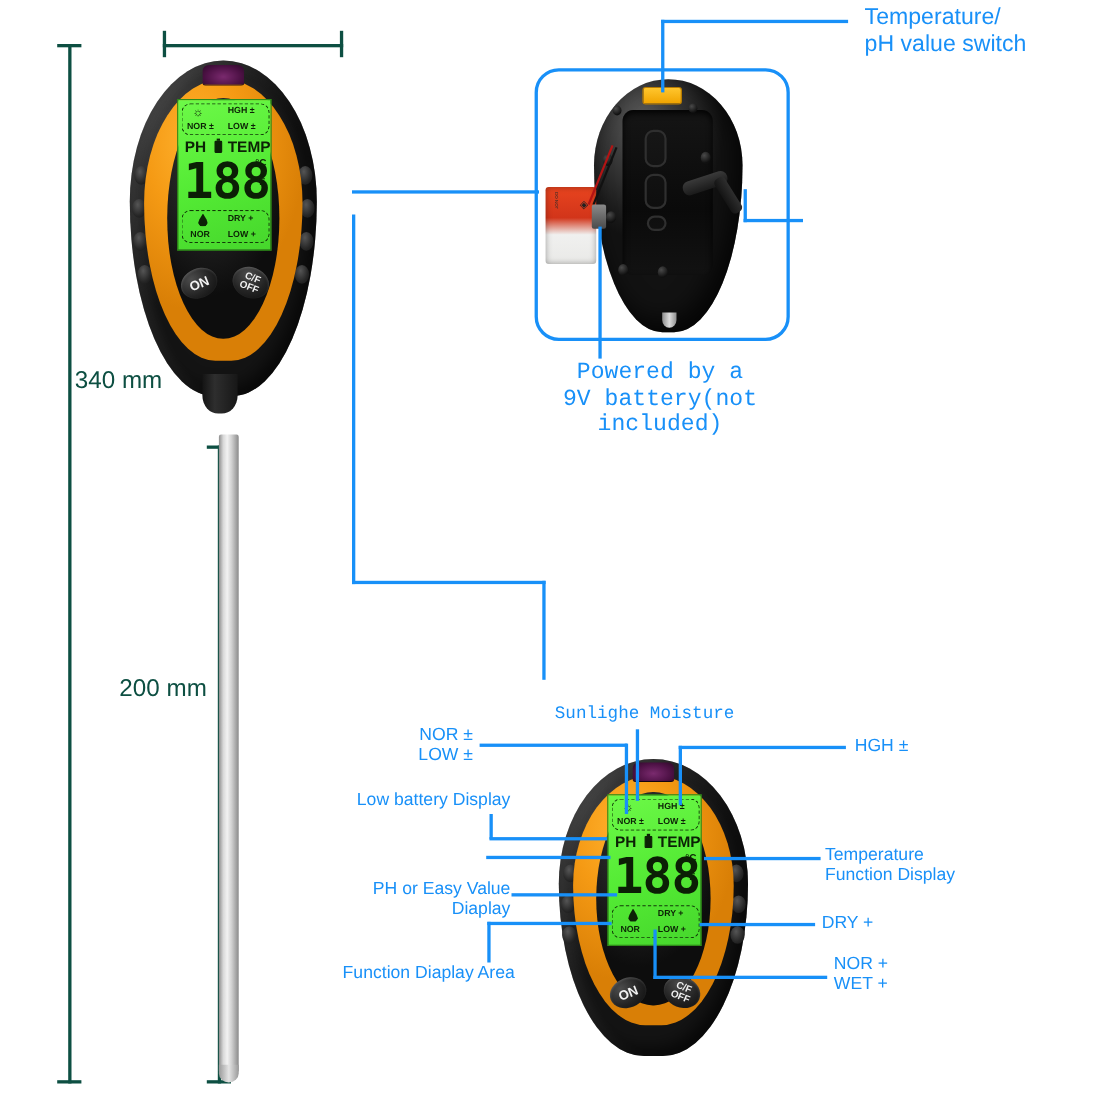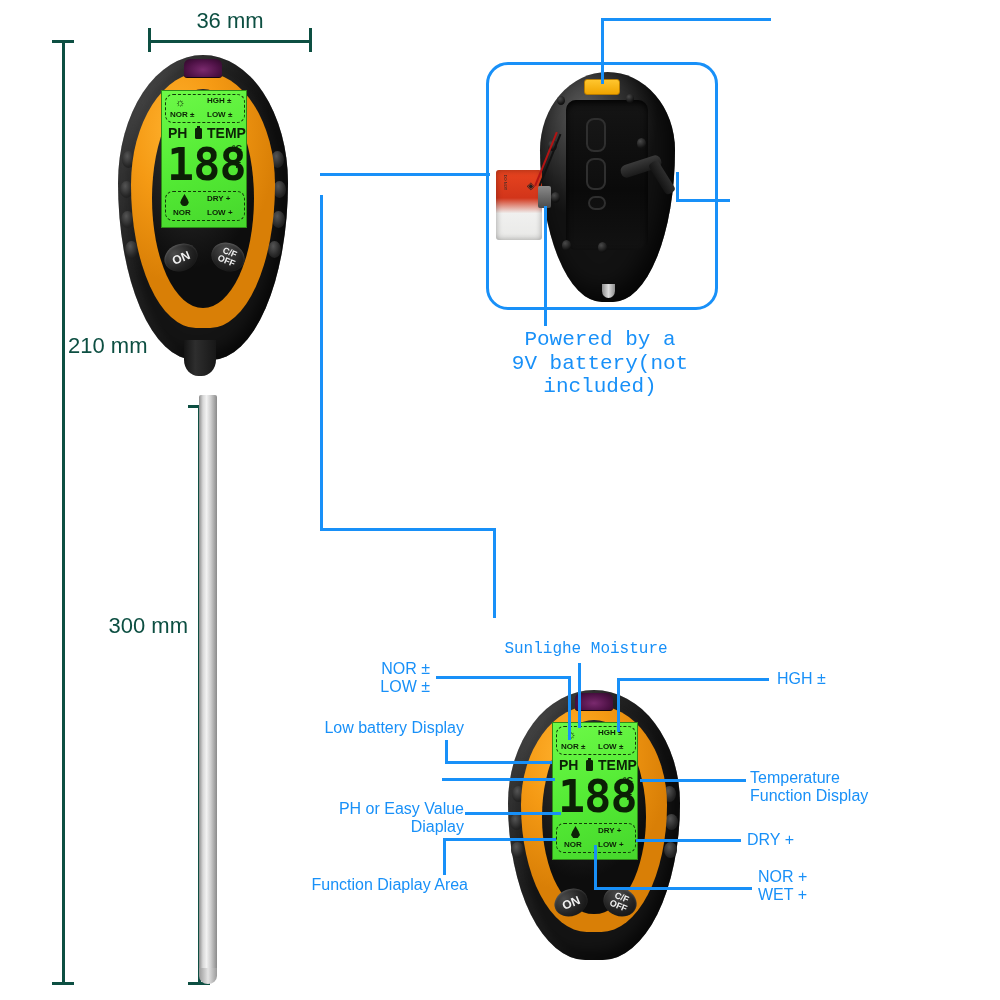--- a/index.html
+++ b/index.html
@@ -239,31 +239,30 @@
   }
 </style>
 </head>
 <body>
 
 <div id="stage">
 
   <div class="dim dh" style="left:148px; top:40px; width:164px;"></div>
   <div class="dim dv" style="left:148px; top:28px; height:24px;"></div>
   <div class="dim dv" style="left:309px; top:28px; height:24px;"></div>
-  <div class="dimlabel ta-c" style="left:148px; top:8px; width:164px;">36 mm</div>
 
   <div class="dim dv" style="left:62px; top:40px; height:945px;"></div>
   <div class="dim dh" style="left:52px; top:40px; width:22px;"></div>
   <div class="dim dh" style="left:52px; top:982px; width:22px;"></div>
-  <div class="dimlabel" style="left:68px; top:333px;">210 mm</div>
+  <div class="dimlabel" style="left:68px; top:333px;">340 mm</div>
 
   <div class="dim dv" style="left:198px; top:405px; height:580px;"></div>
   <div class="dim dh" style="left:188px; top:405px; width:22px;"></div>
   <div class="dim dh" style="left:188px; top:982px; width:22px;"></div>
-  <div class="dimlabel ta-r" style="left:26px; top:613px; width:162px;">300 mm</div>
+  <div class="dimlabel ta-r" style="left:26px; top:613px; width:162px;">200 mm</div>
 
   <div class="device" style="left:118px; top:55px; width:170px; height:305px;">
 
     <div class="shell"></div>
 
     <div class="nub" style="left:4px;  top:96px;  width:13px; height:17px;"></div>
     <div class="nub" style="left:2px;  top:126px; width:13px; height:17px;"></div>
     <div class="nub" style="left:3px;  top:156px; width:13px; height:17px;"></div>
     <div class="nub" style="left:7px;  top:186px; width:13px; height:17px;"></div>
 
@@ -346,20 +345,22 @@
   <div class="battery" style="left:496px; top:170px; width:46px; height:70px;">
     <div class="bat-crossout" style="left:31px; top:10px;">◈</div>
     <div class="bat-lbl" style="left:2px; top:10px;">DO NOT</div>
   </div>
   <div class="bat-wires" style="left:545px; top:130px; height:58px;"></div>
   <div class="bat-wires black" style="left:549px; top:132px; height:56px;"></div>
   <div class="bat-clip" style="left:538px; top:186px; width:13px; height:22px;"></div>
 
   <div class="ln lv" style="left:601px; top:18px; height:66px;"></div>
   <div class="ln lh" style="left:601px; top:18px; width:170px;"></div>
+  <div class="callout big ta-l" style="left:786px; top:4px; width:214px;">Temperature/
+pH value switch</div>
 
   <div class="ln lh" style="left:320px; top:173px; width:170px;"></div>
 
   <div class="ln lv" style="left:676px; top:172px; height:30px;"></div>
   <div class="ln lh" style="left:676px; top:199px; width:54px;"></div>
 
   <div class="ln lv" style="left:544px; top:206px; height:120px;"></div>
   <div class="callout big ta-c" style="left:455px; top:328px; width:290px;">Powered by a
 9V battery(not included)</div>
 

